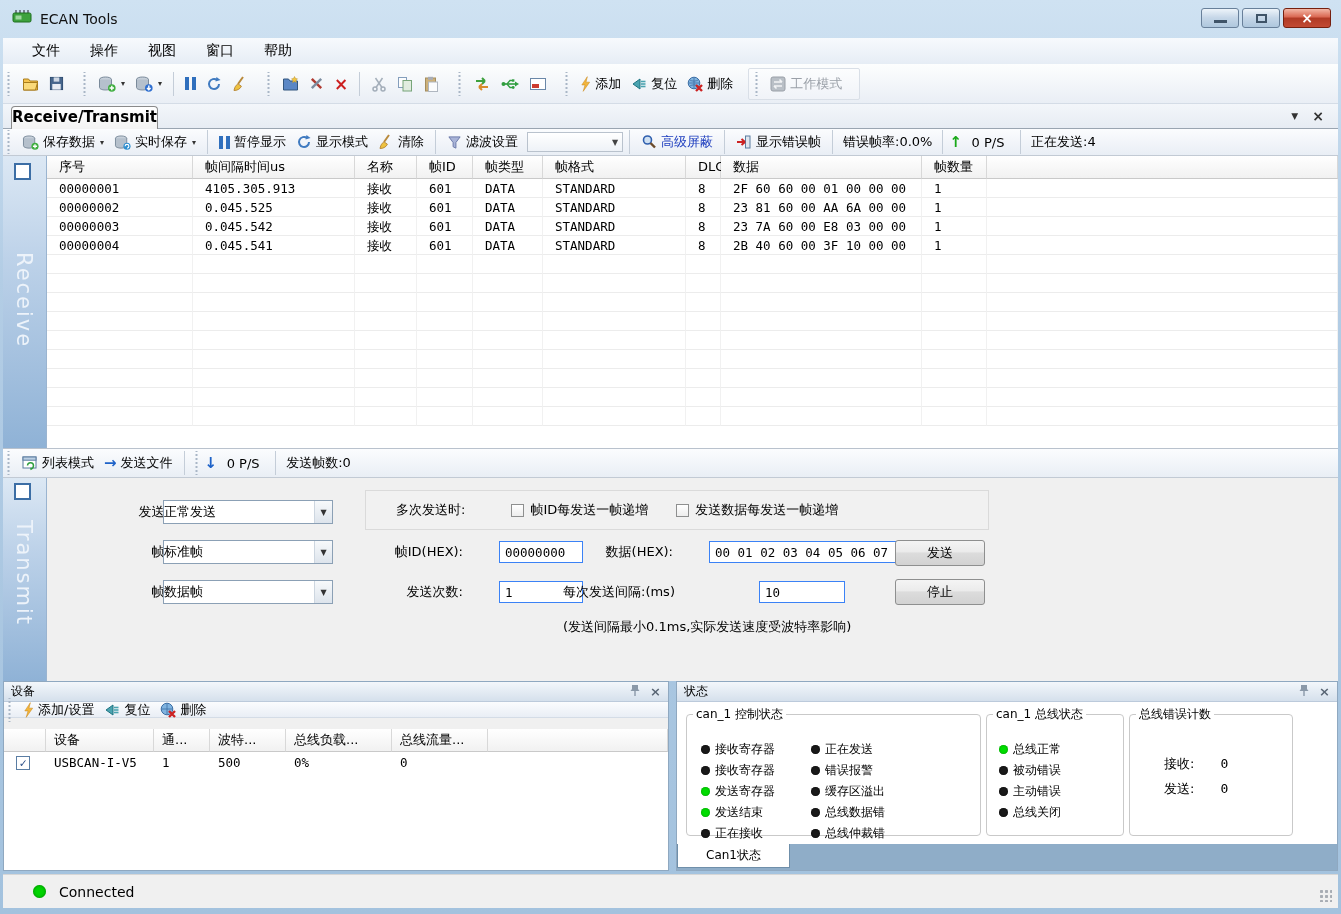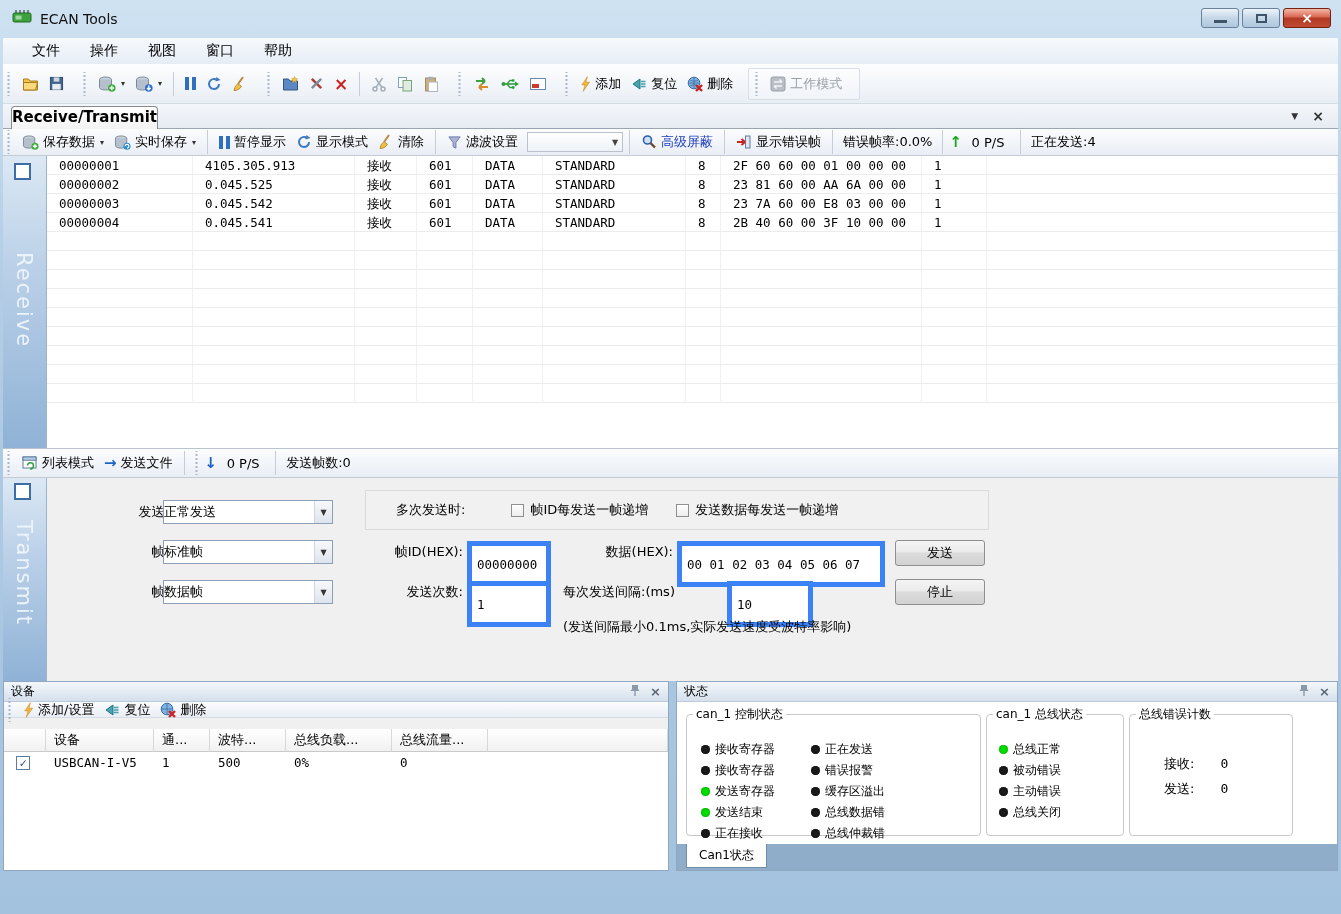--- a/index.html
+++ b/index.html
@@ -89,22 +89,22 @@
     border-top:1px solid #b9c2cd; border-bottom:1px solid #c2cad4; }
 
   
   .tx-area { top:478px; height:203px; background:#f0f0f0; }
   .tx-form { position:absolute; left:44px; top:0; right:0; bottom:0; }
   .flabel { position:absolute; font-size:13px; line-height:24px; text-align:right; }
   .combo { position:absolute; width:170px; height:24px; background:#fff; border:1px solid #8ba0b5;
     display:flex; align-items:center; font-size:13px; }
   .combo .arrow { margin-left:auto; width:18px; height:100%; display:flex; align-items:center; justify-content:center;
     font-size:8px; color:#333; border-left:1px solid #cdd6e0; background:linear-gradient(#f7f9fb,#dde4ec); }
-  .txt-input { position:absolute; background:#fff; border:5px solid #3b82f6; height:22px;
-    font:12.5px "DejaVu Sans Mono","Liberation Mono",monospace; padding:18px 5px; }
+  .txt-input { position:absolute; background:#fff; border:1px solid #3b82f6; height:22px;
+    font:12.5px "DejaVu Sans Mono","Liberation Mono",monospace; padding:2px 5px;margin-left:32px; }
   .win-btn { position:absolute; width:90px; height:26px; border:1px solid #8e8f8f; border-radius:3px;
     background:linear-gradient(#f4f4f4,#ebebeb 45%,#dcdcdc 50%,#d2d2d2); font-size:13px;
     display:flex; align-items:center; justify-content:center; }
   .groupbox { position:absolute; left:318px; top:12px; width:624px; height:40px;
     border:1px solid #dadada; background:#f1f1f1; display:flex; align-items:center; }
   .chk { width:13px; height:13px; border:1px solid #8e8f8f; background:linear-gradient(#ffffff,#ededed); display:inline-block; }
   .chk-item { display:flex; align-items:center; gap:6px; font-size:13px; }
   .note { position:absolute; font-size:13px; }
 
   
@@ -132,21 +132,21 @@
   .fs-bus     { left:309px; width:138px; }
   .fs-err     { left:452px; width:164px; }
   .led-col { position:absolute; top:16px; }
   .led-item { display:flex; align-items:center; gap:5px; height:21px; font-size:12px; white-space:nowrap; }
   .led { width:9px; height:9px; border-radius:50%; flex:0 0 9px; }
   .led-on  { background:#00dd00; box-shadow:inset 0 0 2px #008800; }
   .led-off { background:#1a1a1a; box-shadow:inset 0 0 2px #000; }
   .cnt-row { position:absolute; font-size:13px; }
   .cnt-row .v { margin-left:26px; font-family:"DejaVu Sans Mono","Liberation Mono",monospace; }
   .status-tabrow { position:absolute; left:0; right:0; top:162px; height:26px; background:#8fadc8; }
-  .status-tab { position:absolute; left:9px; top:0; height:24px; padding:0 12px; line-height:22px;
+  .status-tab { position:absolute; left:0px; top:0; height:24px; padding:0 28px; line-height:22px;
     background:#fff; border:1px solid #6f8faa; border-top:none; font-size:12px; }
 
   
   .statusbar { top:874px; height:34px; background:#f0f0f0; border-top:1px solid #d6d6d6; display:flex; align-items:center; }
   .conn-dot { width:13px; height:13px; border-radius:50%; background:#00d400; box-shadow:inset 0 0 3px #007700; margin-left:30px; }
   .conn-text { margin-left:13px; font-size:14px; }
   .grip-dots { position:absolute; right:6px; bottom:6px; width:13px; height:13px;
     background-image:radial-gradient(circle,#a8adb4 1.4px,transparent 1.5px); background-size:5px 5px; }
 </style>
 </head>
@@ -430,20 +430,32 @@
     <span class="tb-sep"></span>
     <span class="stat-text">正在发送:4</span>
   </div>
 
   <div class="band rx-area">
     <div class="side-strip">
       <div class="strip-checkbox" style="margin-top:7px;"></div>
       <span class="strip-label" style="top:96px;">Receive</span>
     </div>
     <div class="rx-table">
+      <div class="trow thead">
+        <span class="tcell c0">序号</span>
+        <span class="tcell c1">帧间隔时间us</span>
+        <span class="tcell c2">名称</span>
+        <span class="tcell c3">帧ID</span>
+        <span class="tcell c4">帧类型</span>
+        <span class="tcell c5">帧格式</span>
+        <span class="tcell c6">DLC</span>
+        <span class="tcell c7">数据</span>
+        <span class="tcell c8">帧数量</span>
+        <span class="tcell cf"></span>
+      </div>
       <div class="tbody">
         <div class="trow">
           <span class="tcell c0">00000001</span>
             <span class="tcell c1">4105.305.913</span>
             <span class="tcell c2">接收</span>
             <span class="tcell c3">601</span>
             <span class="tcell c4">DATA</span>
             <span class="tcell c5">STANDARD</span>
             <span class="tcell c6">8</span>
             <span class="tcell c7">2F 60 60 00 01 00 00 00</span>
@@ -826,14 +838,19 @@
           <div class="cnt-row" style="left:34px; top:32px;"><span>接收:</span><span class="v">0</span></div>
           <div class="cnt-row" style="left:34px; top:57px;"><span>发送:</span><span class="v">0</span></div>
         </fieldset>
       </div>
       <div class="status-tabrow">
         <div class="status-tab">Can1状态</div>
       </div>
     </div>
   </div>
 
+  <div class="band statusbar">
+    <span class="conn-dot"></span>
+    <span class="conn-text">Connected</span>
+    <span class="grip-dots"></span>
+  </div>
 
 </div>
 
 </body></html>

